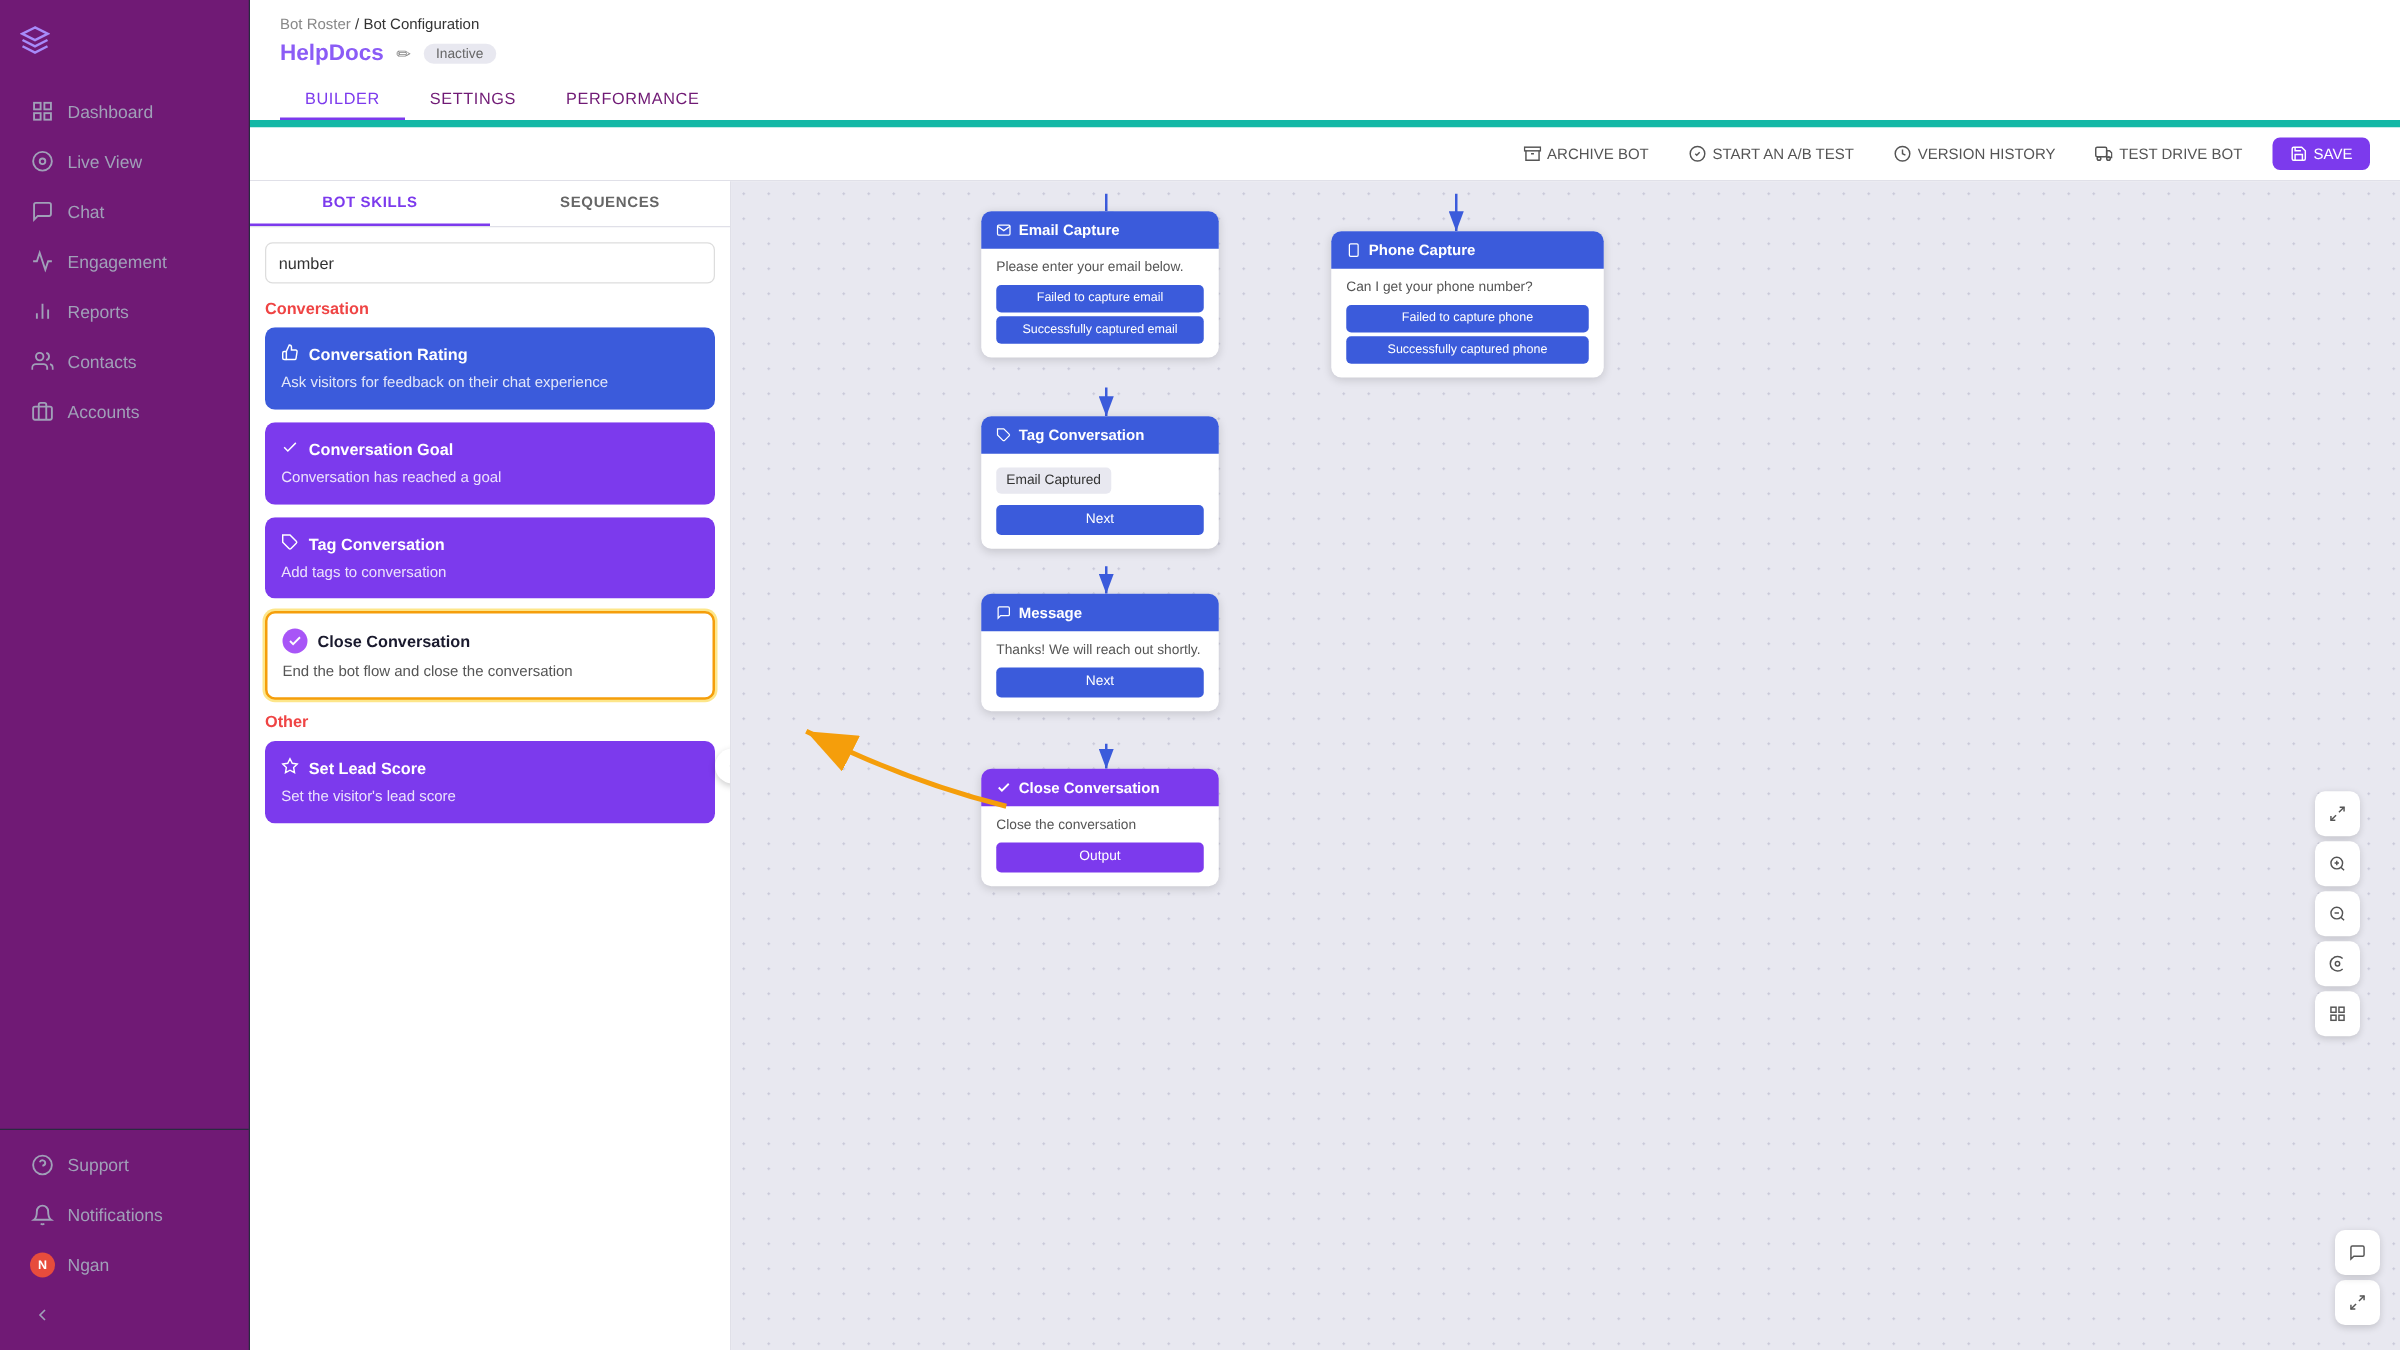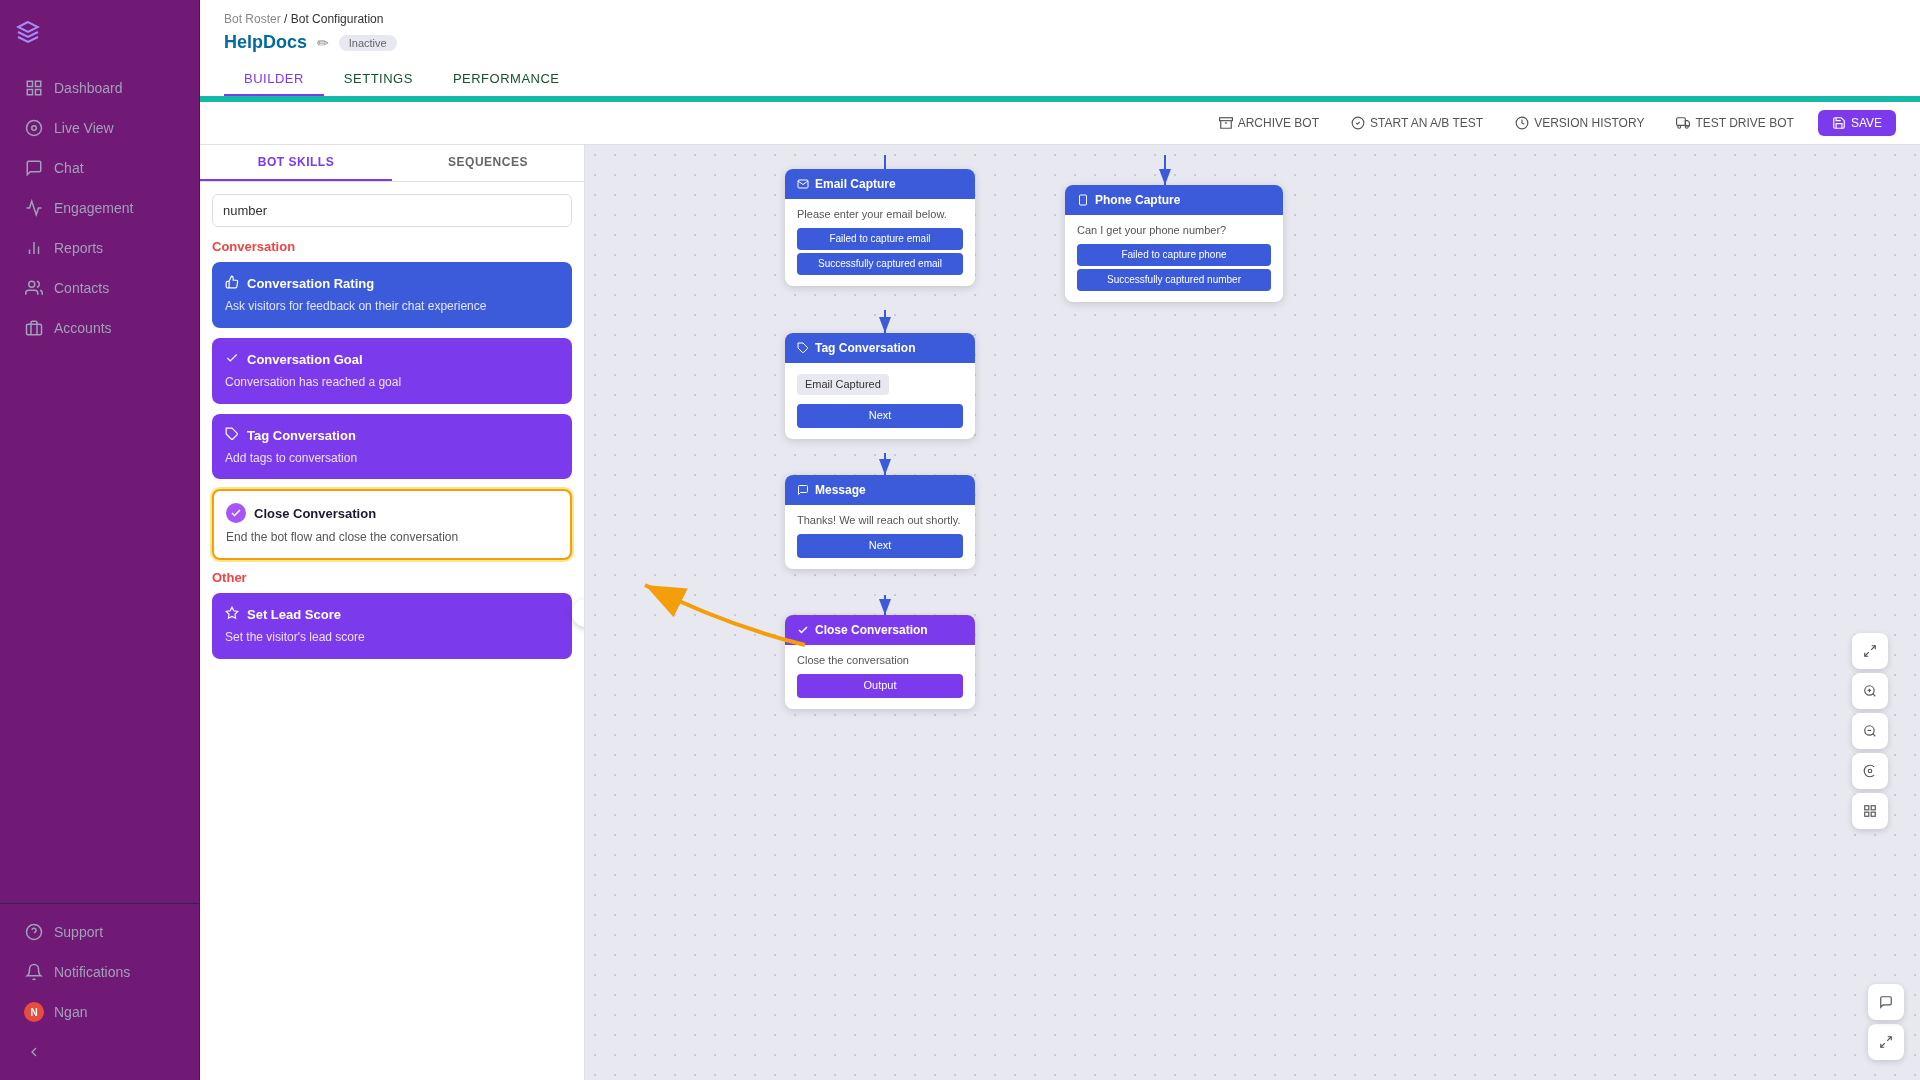--- a/index.html
+++ b/index.html
@@ -18,25 +18,25 @@
 
     
     .content-area { flex: 1; display: flex; flex-direction: column; background: #f0f0f5; }
 
     
     .content-header { background: #fff; padding: 12px 24px 0; border-bottom: 6px solid #14b8a6; }
     .breadcrumb { font-size: 12px; color: #888; margin-bottom: 6px; }
     .breadcrumb a { color: #888; text-decoration: none; }
     .breadcrumb span { color: #333; }
     .page-title-row { display: flex; align-items: center; gap: 10px; margin-bottom: 10px; }
-    .page-title { font-size: 18px; font-weight: 600; color: #0369a1; }
+    .page-title { font-size: 18px; font-weight: 600; color: #8b5cf6; }
     .edit-icon { color: #888; cursor: pointer; font-size: 14px; }
     .status-badge { background: #e8e8f0; color: #666; font-size: 11px; padding: 2px 10px; border-radius: 12px; }
     .tabs { display: flex; gap: 0; }
-    .tab { padding: 8px 20px; font-size: 13px; color: #14532d; cursor: pointer; border-bottom: 2px solid transparent; text-transform: uppercase; letter-spacing: 0.5px; font-weight: 500; }
+    .tab { padding: 8px 20px; font-size: 13px; color: #701a75; cursor: pointer; border-bottom: 2px solid transparent; text-transform: uppercase; letter-spacing: 0.5px; font-weight: 500; }
     .tab.active { color: #7c3aed; border-bottom-color: #7c3aed; }
 
     
     .toolbar { background: #fff; padding: 8px 24px; display: flex; align-items: center; justify-content: flex-end; gap: 16px; border-bottom: 1px solid #e0e0e8; }
     .toolbar-btn { display: flex; align-items: center; gap: 5px; font-size: 12px; color: #555; cursor: pointer; padding: 4px 8px; border-radius: 4px; }
     .toolbar-btn.save { background: #7c3aed; color: #fff; padding: 6px 14px; border-radius: 6px; font-weight: 500; }
 
     
     .builder-layout { display: flex; flex: 1; overflow: hidden; }
 
@@ -390,21 +390,21 @@
           <div class="node-header blue">
             <svg width="12" height="12" viewBox="0 0 24 24" fill="none" stroke="white" stroke-width="2">
                 <rect x="5" y="2" width="14" height="20" rx="2"></rect>
                 <line x1="12" y1="18" x2="12.01" y2="18"></line>
               </svg>
             <span>Phone Capture</span>
           </div>
           <div class="node-body">
             <div>Can I get your phone number?</div>
             <div class="node-btn" style="font-size:10px;margin-top:6px;">Failed to capture phone</div>
-            <div class="node-btn" style="font-size:10px;">Successfully captured number</div>
+            <div class="node-btn" style="font-size:10px;">Successfully captured phone</div>
           </div>
         </div>
 
         <div class="flow-node" style="left:200px; top:188px; width:190px;">
           <div class="node-header blue">
             <svg width="12" height="12" viewBox="0 0 24 24" fill="none" stroke="white" stroke-width="2">
                 <path d="M20.59 13.41l-7.17 7.17a2 2 0 0 1-2.83 0L2 12V2h10l8.59 8.59a2 2 0 0 1 0 2.82z"></path>
                 <line x1="7" y1="7" x2="7.01" y2="7"></line>
               </svg>
             <span>Tag Conversation</span>

